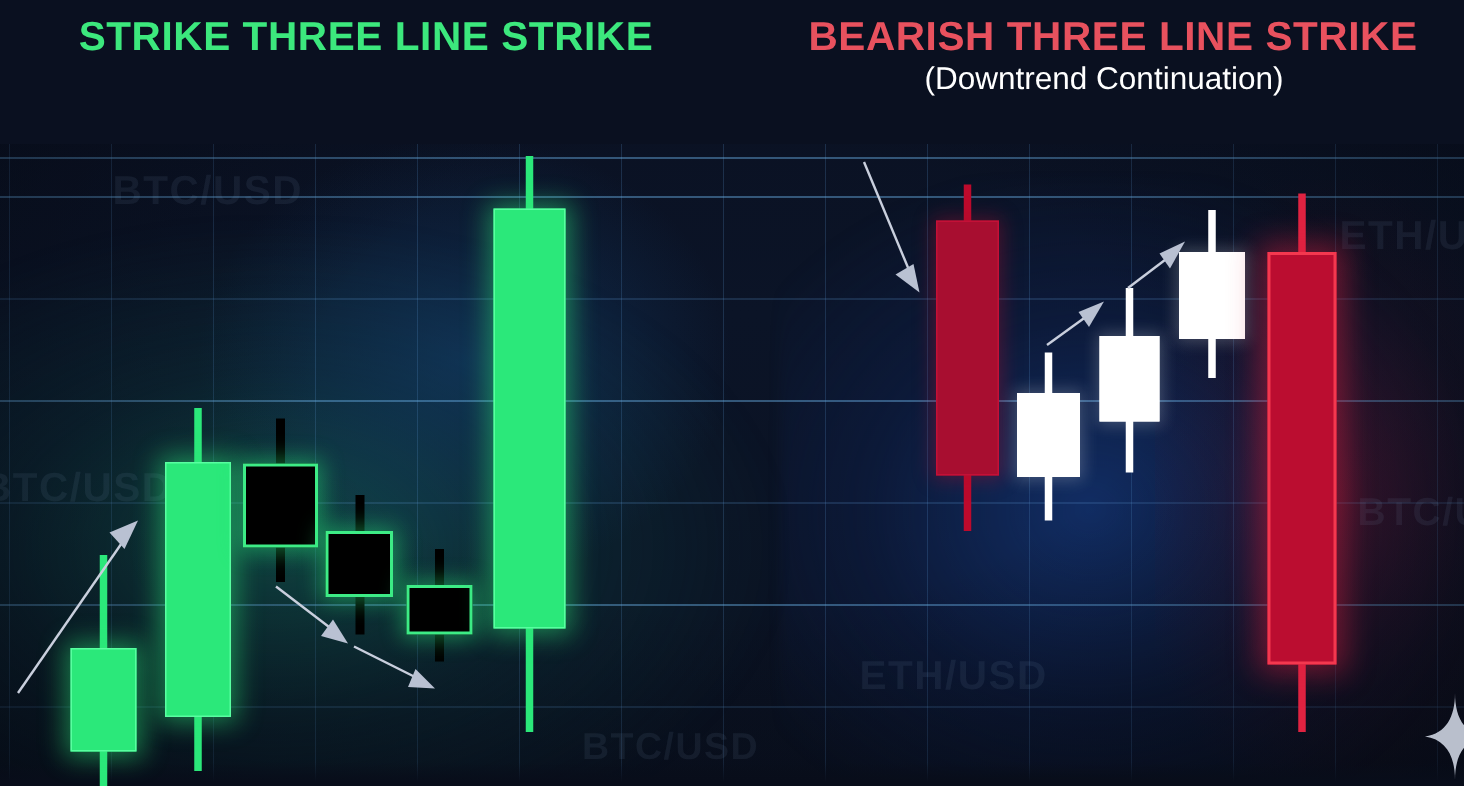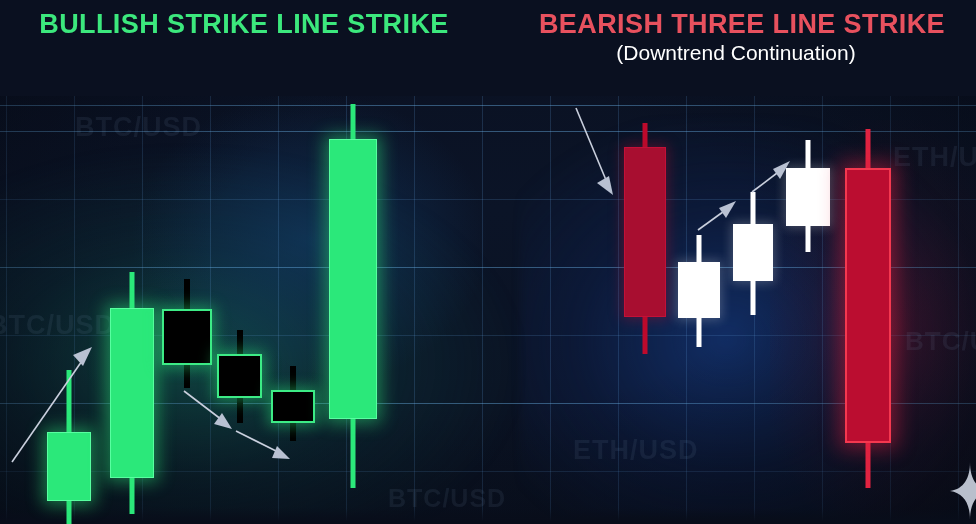--- a/index.html
+++ b/index.html
@@ -184,21 +184,21 @@
     <line x1="4" y1="36" x2="33" y2="14"></line>
     <polygon points="42,5 32,23 25,13"></polygon>
   </svg>
 
   <svg class="sparkle" style="left:940px;top:462px;width:50px;height:58px;" viewBox="0 0 50 58">
     <path d="M30 0 C30 16, 36 27, 50 29 C36 31, 30 42, 30 58 C30 42, 24 31, 10 29 C24 27, 30 16, 30 0 Z" fill="#b9bfcc"></path>
   </svg>
 
   <div class="titles">
     <div class="tcol" style="left:0px;width:488px;">
-      <div class="tmain" style="color:#3ce87d;">BULLISH STRIKE LINE STRIKE</div>
+      <div class="tmain" style="color:#3ce87d;">STRIKE THREE LINE STRIKE</div>
     </div>
     <div class="tcol" style="left:492px;width:500px;">
       <div class="tmain" style="color:#e8515e;">BEARISH THREE LINE STRIKE</div>
       <div class="tsub" style="width:488px;">(Downtrend Continuation)</div>
     </div>
   </div>
 
 </div>
 
 </body></html>

